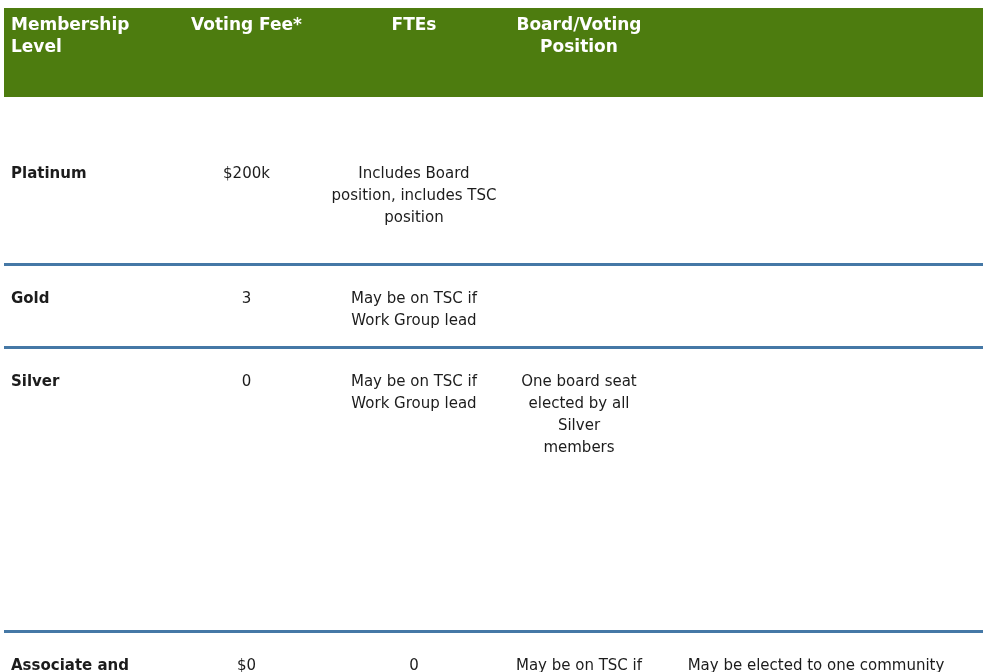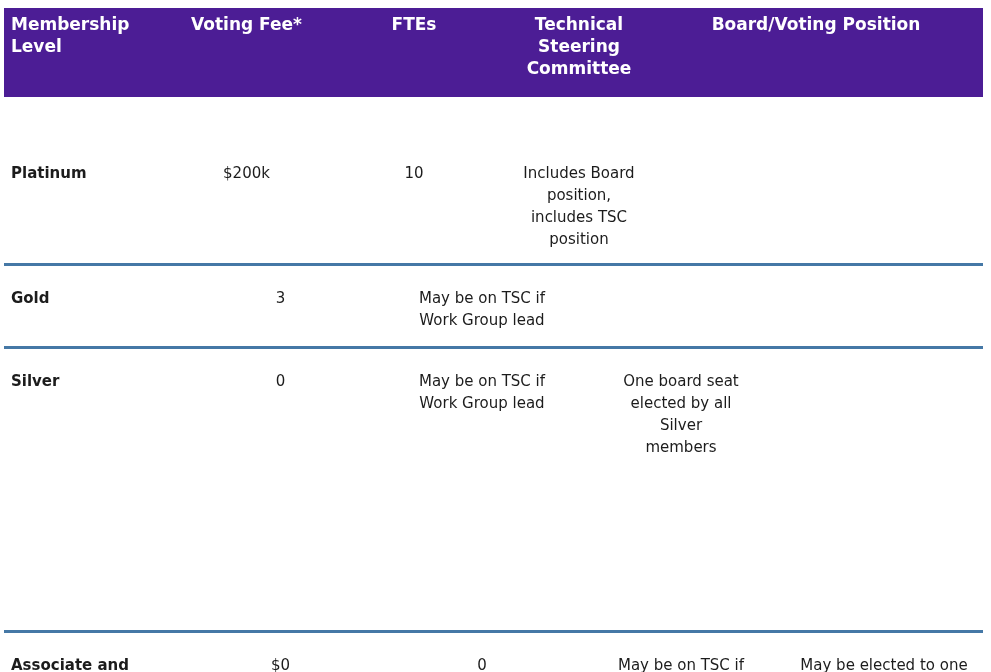--- a/index.html
+++ b/index.html
@@ -17,38 +17,37 @@
     left: 4px;
     top: 8px;
     width: 979px;
   }
   .grid-row {
     display: grid;
     grid-template-columns: 170px 145px 190px 140px 1fr;
     box-sizing: border-box;
   }
   .thead {
-    background: #4c1d95;
+    background: #4d7c0f;
     color: #ffffff;
     font-weight: bold;
     font-size: 17px;
     line-height: 22px;
     min-height: 89px;
   }
   .thead .cell {
     padding-top: 5px;
   }
   .row {
     font-size: 15px;
     line-height: 22px;
     background: #ffffff;
   }
   .row.bordered {
     border-top: 3px solid #4578a6;
-    gap: 34px;
   }
   .row-platinum  { min-height: 122px; margin-top: 44px; }
   .row-gold      { min-height: 83px; }
   .row-silver    { min-height: 284px; }
   .row-associate { min-height: 86px; }
   .cell {
     box-sizing: border-box;
     padding: 21px 6px 10px 6px;
     text-align: center;
     white-space: pre-line;
@@ -65,30 +64,26 @@
 </head>
 <body>
 
 <div class="table">
 
   <div class="grid-row thead">
     <div class="cell c-level">Membership
 Level</div>
     <div class="cell">Voting Fee*</div>
     <div class="cell">FTEs</div>
-    <div class="cell">Technical
-Steering
-Committee</div>
     <div class="cell">Board/Voting Position</div>
   </div>
 
   <div class="grid-row row row-platinum">
     <div class="cell c-level">Platinum</div>
     <div class="cell">$200k</div>
-    <div class="cell">10</div>
     <div class="cell">Includes Board position, includes TSC
 position</div>
   </div>
 
   <div class="grid-row row row-gold bordered">
     <div class="cell c-level">Gold</div>
     <div class="cell">3</div>
     <div class="cell">May be on TSC if
 Work Group lead</div>
   </div>

